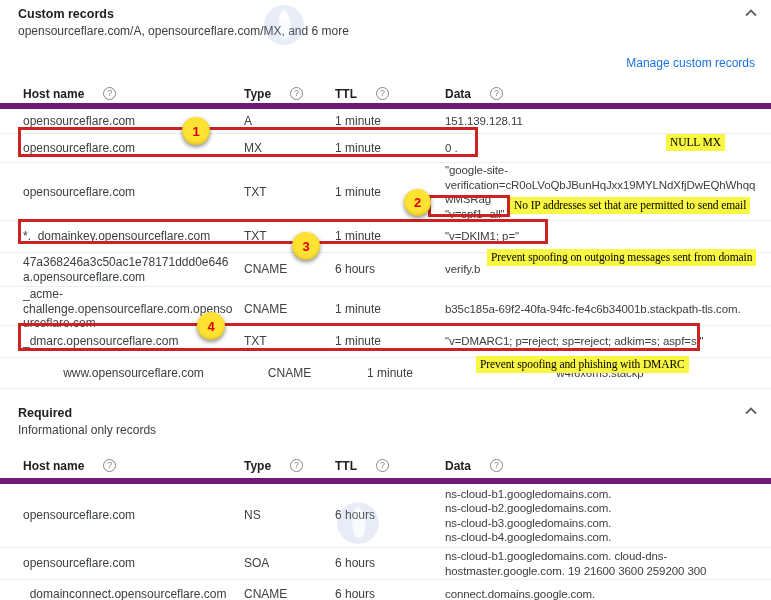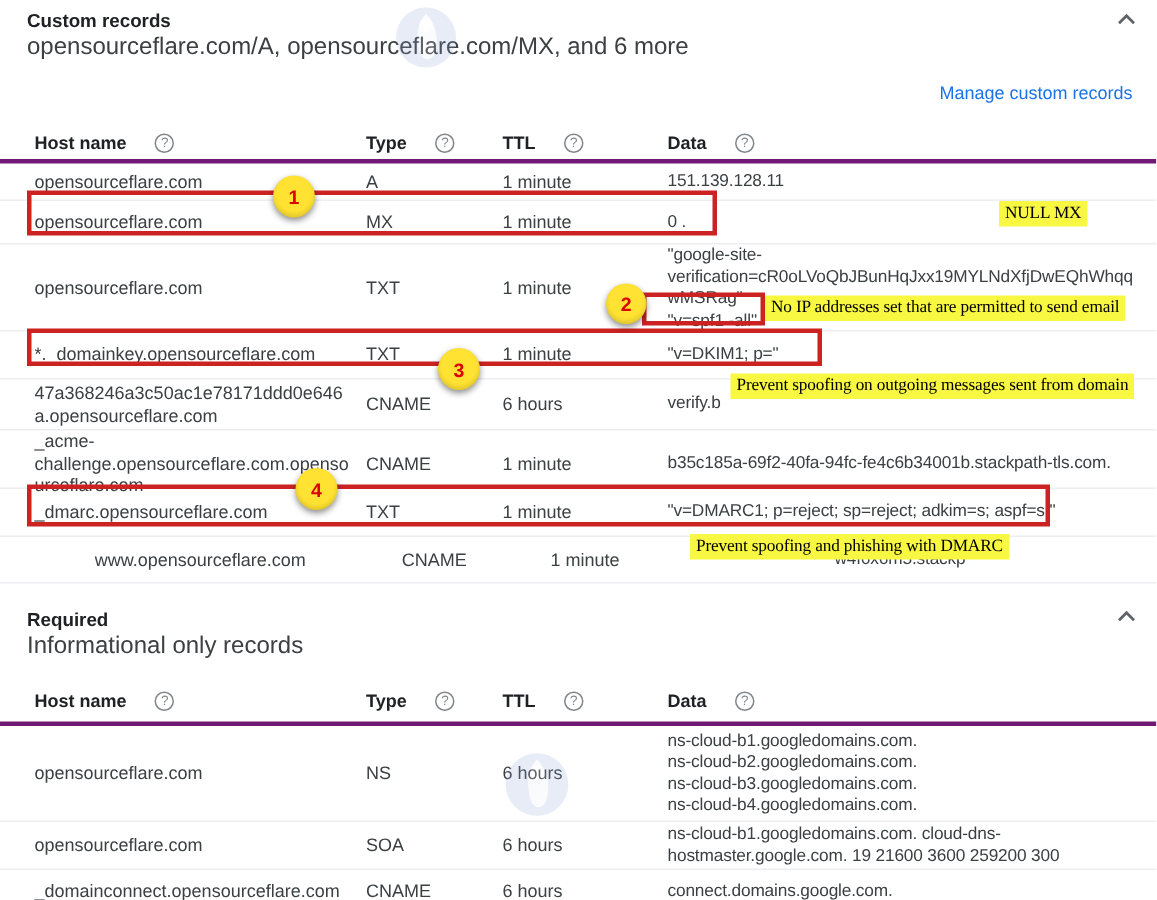--- a/index.html
+++ b/index.html
@@ -5,32 +5,32 @@
   * { margin:0; padding:0; box-sizing:border-box; }
   html,body { background:#ffffff; }
   .page {
     position:relative; width:771px; height:600px; background:#fff;
     font-family:"Liberation Sans","DejaVu Sans",sans-serif;
     color:#3c4043; overflow:hidden;
   }
   
   .sec-head { position:relative; padding:6px 16px 0 18px; }
   .sec-title { font-size:12.5px; font-weight:bold; color:#202124; line-height:17px; }
-  .sec-sub { font-size:16px; color:#3c4043; line-height:17px; }
+  .sec-sub { font-size:12px; color:#3c4043; line-height:17px; }
   .chev { position:absolute; right:12px; cursor:pointer; width:16px; height:16px;
           display:flex; align-items:center; justify-content:center; }
   
   .link-row { margin-top:13px; padding-right:16px; text-align:right; height:16px; }
   .blue-link { color:#1a73e8; font-size:12px; text-decoration:none; cursor:pointer; }
   
   .grid-row {
     display:grid; grid-template-columns:221px 91px 110px 1fr;
     padding-left:23px; padding-right:16px; align-items:center;
   }
-  .thead { border-bottom:3px solid #701a75; font-weight:bold; color:#202124; font-size:12px; }
+  .thead { border-bottom:6px solid #701a75; font-weight:bold; color:#202124; font-size:12px; }
   .thead .hcell { display:flex; align-items:center; gap:19px; }
   .help {
     width:13px; height:13px; border:1px solid #80868b; border-radius:50%;
     color:#80868b; font-size:9px; line-height:11px; text-align:center;
     display:inline-block; cursor:pointer; font-weight:normal;
   }
   .trow { border-bottom:1px solid #eceef1; font-size:12px; color:#3c4043; }
   .cell { white-space:pre; line-height:14.5px; }
   .cell-data { font-size:11.5px; letter-spacing:-0.1px; }
   
@@ -206,20 +206,20 @@
   </div>
 
   <div class="ann redbox" style="left:18px; top:127px; width:460px; height:30px;"></div>
   <div class="ann redbox" style="left:428px; top:195px; width:82px; height:22px;"></div>
   <div class="ann redbox" style="left:18px; top:219px; width:530px; height:25px;"></div>
   <div class="ann redbox" style="left:18px; top:323px; width:682px; height:28px;"></div>
 
   <div class="ann hl" style="left:666px; top:134px;">NULL MX</div>
   <div class="ann hl" style="left:487px; top:249px;">Prevent spoofing on outgoing messages sent from domain</div>
   <div class="ann hl" style="left:510px; top:197px;">No IP addresses set that are permitted to send email</div>
-  <div class="ann hl" style="left:460px; top:356px;text-align:right;">Prevent spoofing and phishing with DMARC</div>
+  <div class="ann hl" style="left:476px; top:356px;text-align:right;">Prevent spoofing and phishing with DMARC</div>
 
   <div class="ann callout" style="left:182px; top:117px;">1</div>
   <div class="ann callout" style="left:404px; top:189px; width:27px; height:27px;">2</div>
   <div class="ann callout" style="left:292px; top:232px;">3</div>
   <div class="ann callout" style="left:197px; top:312px;">4</div>
 
 </div>
 
 </body></html>

